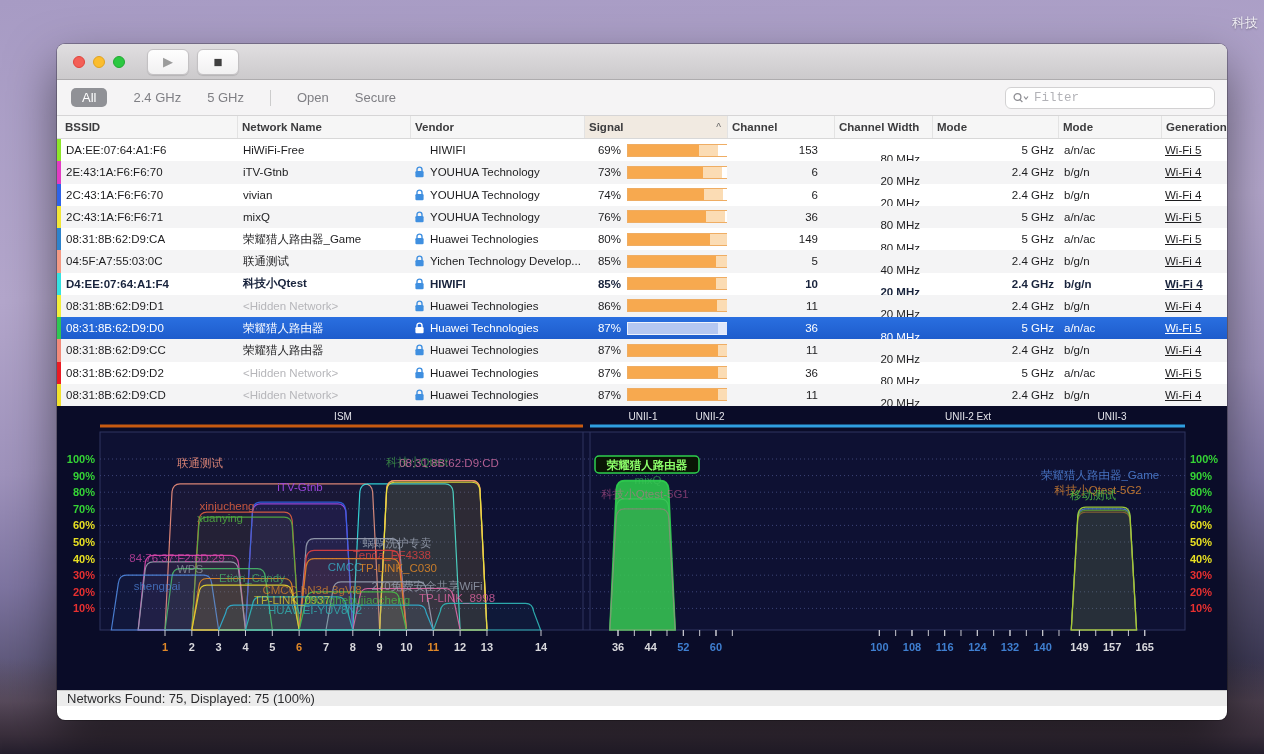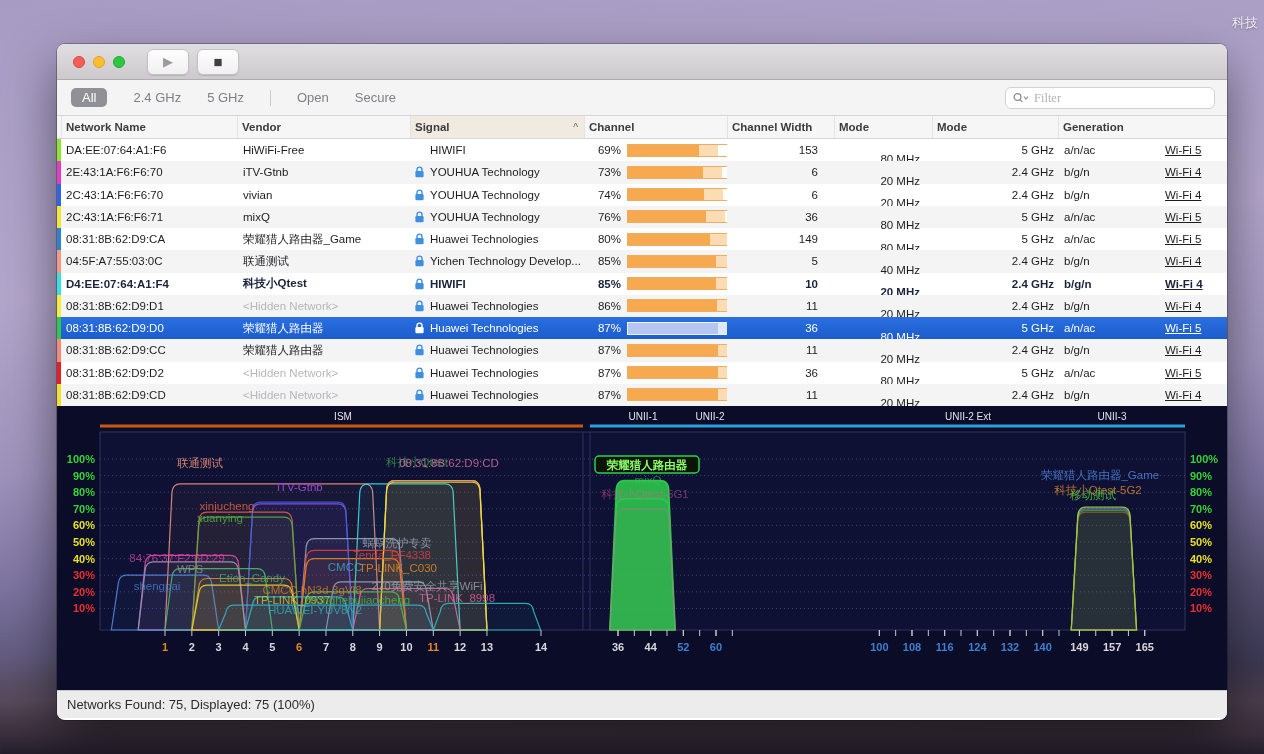--- a/index.html
+++ b/index.html
@@ -36,21 +36,21 @@
   
   .filterbar { height:36px; flex:none; background:#f5f4f5; border-bottom:1px solid #d6d5d6;
     display:flex; align-items:center; position:relative; font-size:13px; color:#7f7f84; }
   .seg { margin-left:26px; cursor:default; }
   .seg.pill { margin-left:14px; background:#909196; color:#fff; padding:2px 11px; border-radius:5px; }
   .seg-divider { height:16px; border-left:1px solid #cccccc; margin-left:26px; }
   .filter-field { position:absolute; right:12px; top:7px; width:210px; height:22px;
     background:#fff; border:1px solid #d2d1d2; border-radius:6px; display:flex; align-items:center; padding:0 6px; }
   .filter-field svg { flex:none; }
   .filter-field input { border:none; outline:none; width:100%; font-size:12.5px; margin-left:4px;
-    font-family:Liberation Serif, serif; color:#333; background:transparent; }
+    font-family:Liberation Mono, monospace; color:#333; background:transparent; }
   .filter-field input::placeholder { color:#b2b2b7; }
 
   
   .grid-cols { display:grid;
     grid-template-columns:4px 176px 173px 174px 143px 107px 98px 126px 103px 1fr; }
   .thead { height:23px; flex:none; background:#f6f6f6; border-bottom:1px solid #d8d8d8;
     font-size:11.5px; font-weight:700; color:#3c3c3e; align-items:center; }
   .th { padding-left:4px; height:100%; display:flex; align-items:center; border-left:1px solid #e3e3e3; overflow:hidden; white-space:nowrap; }
   .th.first { border-left:none; }
   .th.sorted { background:#f1eae1; justify-content:space-between; padding-right:6px; }
@@ -85,21 +85,21 @@
   .c-gen { padding-left:4px;text-decoration:underline; }
 
   
   .chart-wrap { flex:none; height:284px; background:#0a0c28; position:relative; }
   .chart-wrap svg { display:block; }
   .chart-footer { position:absolute; left:0; bottom:8px; width:100%; text-align:center;
     color:#f0f0f4; font-size:11.5px; }
   text { font-family:"Liberation Sans",sans-serif; }
 
   
-  .statusbar { flex:none; height:28px; background:#ececec; border-top:1px solid #c8c8c8;
+  .statusbar { flex:none; height:16px; background:#ececec; border-top:1px solid #c8c8c8;
     display:flex; align-items:center; font-size:13px; color:#2b2b2d; padding-left:10px; }
 </style>
 </head>
 <body>
 
 <div class="wallpaper-text">科技</div>
 
 <div class="window">
 
   <div class="titlebar">
@@ -128,20 +128,21 @@
         <circle cx="5.5" cy="5" r="3.4" fill="none" stroke="#8e8e93" stroke-width="1.3"></circle>
         <line x1="8" y1="7.6" x2="10.4" y2="10" stroke="#8e8e93" stroke-width="1.3"></line>
         <path d="M12 4.5 l2 2.5 2-2.5" fill="none" stroke="#8e8e93" stroke-width="1.2"></path>
       </svg>
       <input type="text" placeholder="Filter" style="">
     </div>
   </div>
 
   <div class="thead grid-cols">
     <span></span>
+    <span class="th first">BSSID</span>
     <span class="th">Network Name</span>
     <span class="th">Vendor</span>
     <span class="th sorted">
       <span>Signal</span>
       <span class="sort-caret">^</span>
     </span>
     <span class="th">Channel</span>
     <span class="th">Channel Width</span>
     <span class="th">Mode</span>
     <span class="th">Mode</span>

